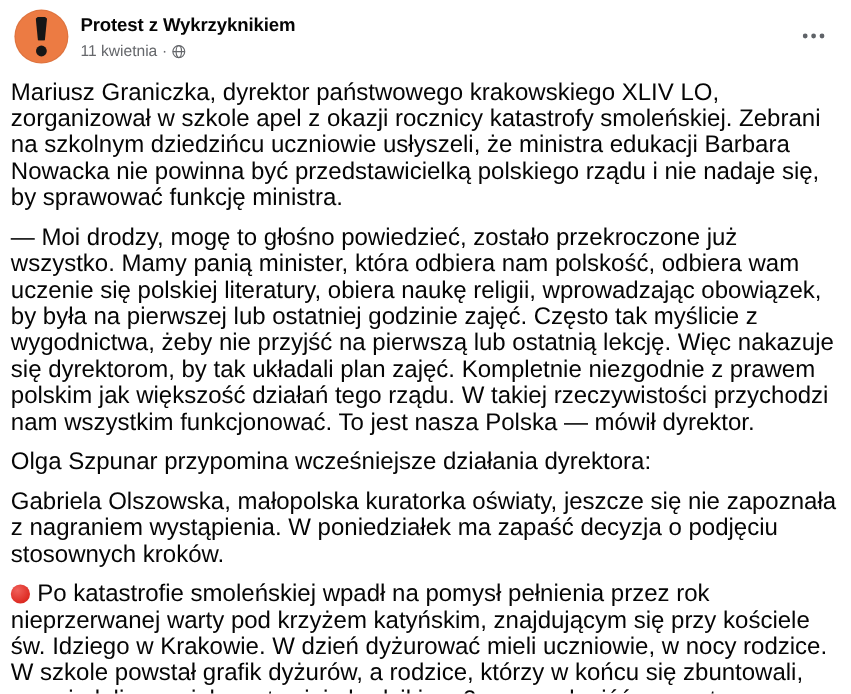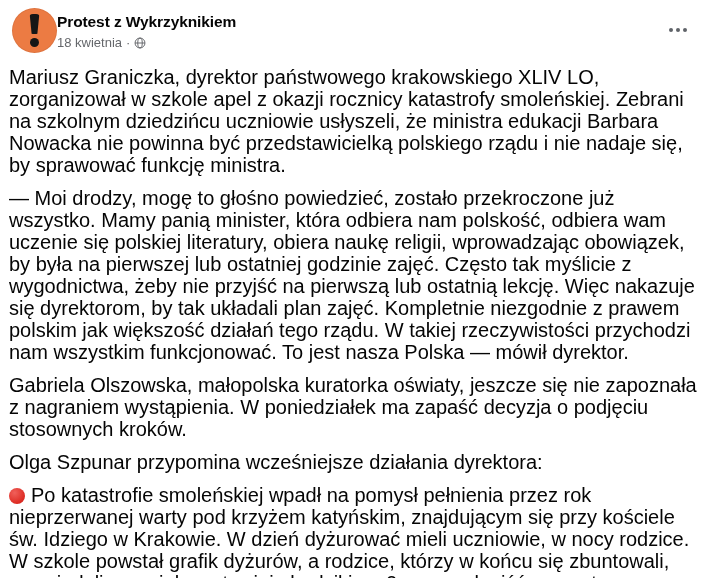--- a/index.html
+++ b/index.html
@@ -16,20 +16,21 @@
     position: relative;
   }
   .post {
     padding: 6px 8px 0 8px;
     position: relative;
   }
   
   .header {
     display: flex;
     align-items: flex-start;
+    gap: 10px;
     padding-left: 4px;
     padding-top: 2px;
   }
   .avatar {
     width: 45px;
     height: 45px;
     border-radius: 50%;
     background: #EC7B43;
     flex: 0 0 auto;
     display: flex;
@@ -127,21 +128,21 @@
   <div class="header">
     <div class="avatar" title="Protest z Wykrzyknikiem">
       <span style="display:flex;flex-direction:column;align-items:center;">
         <span class="excl-bar"></span>
         <span class="excl-dot"></span>
       </span>
     </div>
     <div class="header-text">
       <div class="page-name">Protest z Wykrzyknikiem</div>
       <div class="meta-row">
-        <span class="timestamp">18 kwietnia</span>
+        <span class="timestamp">11 kwietnia</span>
         <span class="sep">·</span>
         <span class="globe">
           <svg width="12" height="12" viewBox="0 0 16 16" fill="none" stroke="#65676B" stroke-width="1.3">
             <circle cx="8" cy="8" r="6.6"></circle>
             <ellipse cx="8" cy="8" rx="3" ry="6.6"></ellipse>
             <line x1="1.4" y1="8" x2="14.6" y2="8"></line>
           </svg>
         </span>
       </div>
     </div>
@@ -149,18 +150,18 @@
 
   <button class="more-btn" aria-label="Więcej opcji">
     <span class="dot"></span>
     <span class="dot"></span>
     <span class="dot"></span>
   </button>
 
   <div class="content">
     <p>Mariusz Graniczka, dyrektor państwowego krakowskiego XLIV LO, zorganizował w szkole apel z okazji rocznicy katastrofy smoleńskiej. Zebrani na szkolnym dziedzińcu uczniowie usłyszeli, że ministra edukacji Barbara Nowacka nie powinna być przedstawicielką polskiego rządu i nie nadaje się, by sprawować funkcję ministra.</p>
     <p>— Moi drodzy, mogę to głośno powiedzieć, zostało przekroczone już wszystko. Mamy panią minister, która odbiera nam polskość, odbiera wam uczenie się polskiej literatury, obiera naukę religii, wprowadzając obowiązek, by była na pierwszej lub ostatniej godzinie zajęć. Często tak myślicie z wygodnictwa, żeby nie przyjść na pierwszą lub ostatnią lekcję. Więc nakazuje się dyrektorom, by tak układali plan zajęć. Kompletnie niezgodnie z prawem polskim jak większość działań tego rządu. W takiej rzeczywistości przychodzi nam wszystkim funkcjonować. To jest nasza Polska — mówił dyrektor.</p>
+    <p>Olga Szpunar przypomina wcześniejsze działania dyrektora:</p>
     <p>Gabriela Olszowska, małopolska kuratorka oświaty, jeszcze się nie zapoznała z nagraniem wystąpienia. W poniedziałek ma zapaść decyzja o podjęciu stosownych kroków.</p>
-    <p>Olga Szpunar przypomina wcześniejsze działania dyrektora:</p>
     <p><span class="red-dot"></span><span>Po katastrofie smoleńskiej wpadł na pomysł pełnienia przez rok nieprzerwanej warty pod krzyżem katyńskim, znajdującym się przy kościele św. Idziego w Krakowie. W dzień dyżurować mieli uczniowie, w nocy rodzice. W szkole powstał grafik dyżurów, a rodzice, którzy w końcu się zbuntowali, opowiadali nam, jak nastawiają budziki na 2 w nocy, by iść na wartę. Graniczka chciał, by do akcji włączyły się wszystkie krakowskie szkoły, ale to się nie udało. W jego szkole (wtedy było to gimnazjum nr 1, dziś przerobione na liceum) warty skończyły się po niecałym miesiącu.</span></p>
   </div>
 
 </div>
 
 </body></html>

